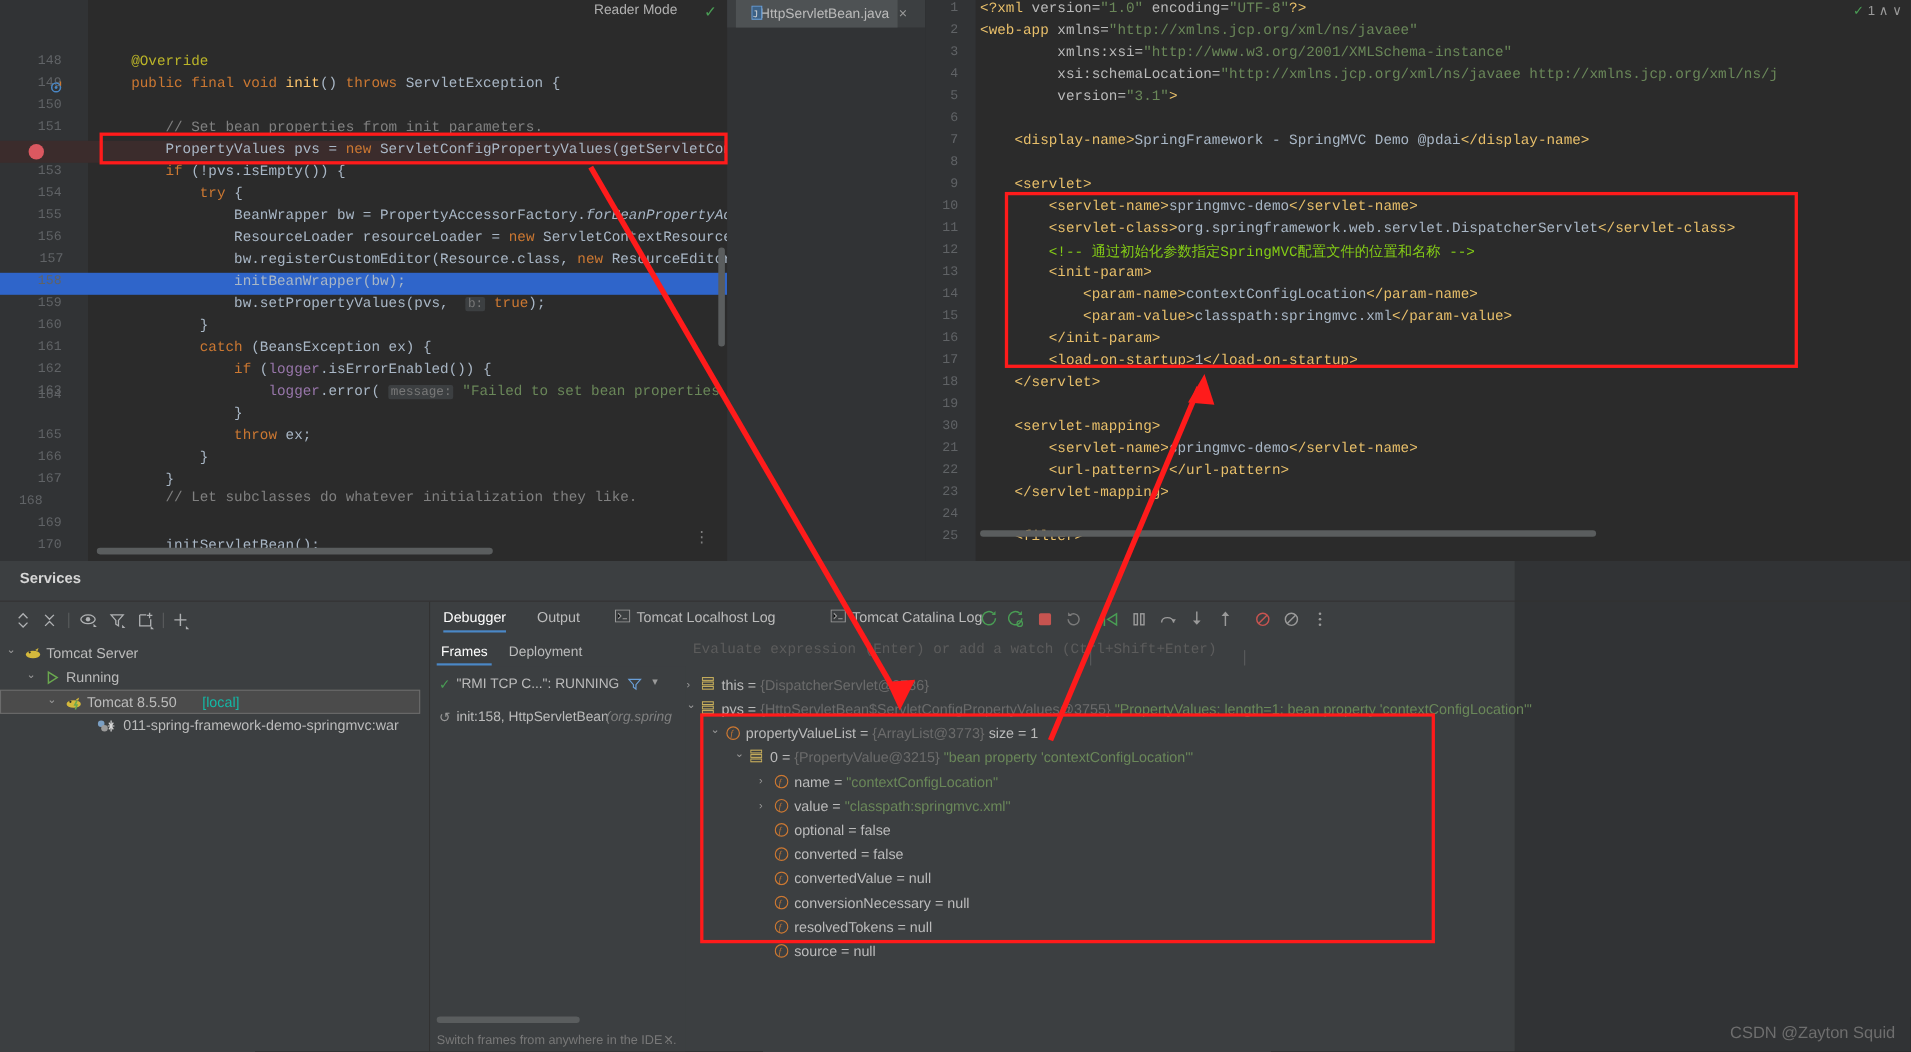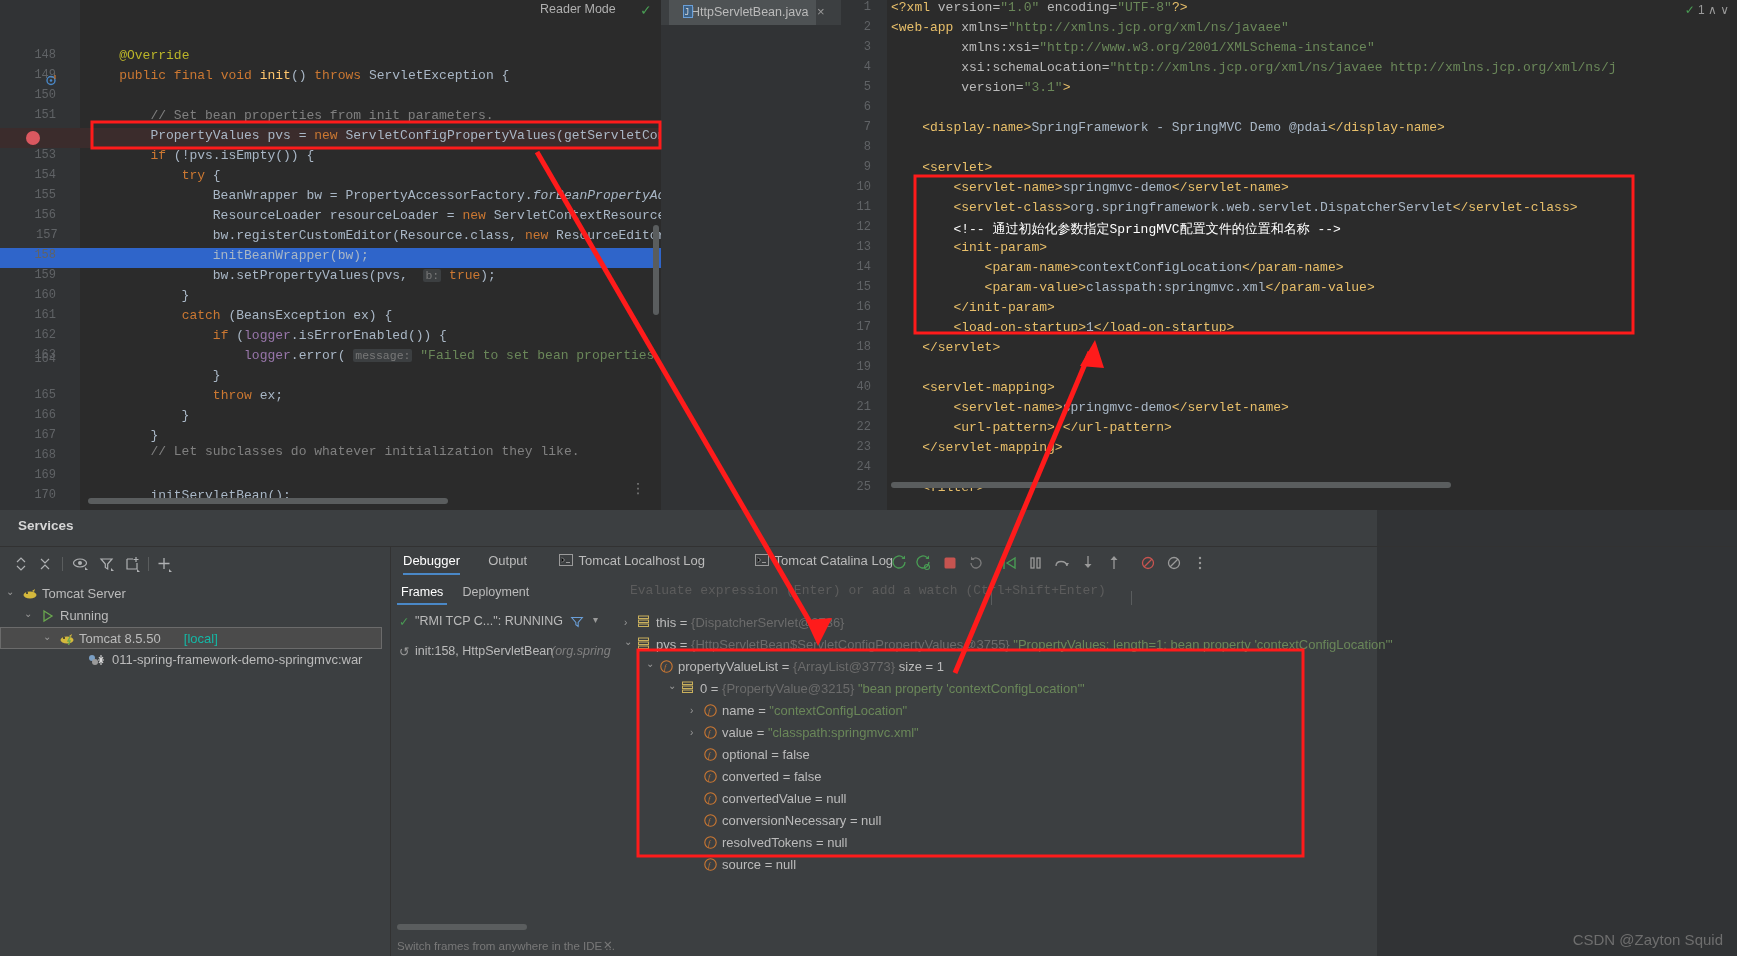--- a/index.html
+++ b/index.html
@@ -69,21 +69,21 @@
 
   
   .editor-right { position: absolute; left: 841px; top: 0; width: 896px; height: 510px; background: #2b2b2b; overflow: hidden; }
   .xml-gutter { position: absolute; left: 0; top: 0; width: 46px; height: 100%; background: #313335; }
   .xnum { position: absolute; width: 30px; text-align: right; color: #606366; font-size: 12px; font-family: "Liberation Mono", monospace; }
   .xtext { position: absolute; left: 50px; white-space: pre; font-family: "Liberation Mono", monospace; font-size: 13px; }
   .x-tag { color: #e8bf6a; }
   .x-attr { color: #bababa; }
   .x-val { color: #6a8759; }
   .x-txt { color: #a9b7c6; }
-  .x-cmt { color: #ffffff; }
+  .x-cmt { color: #84cc16; }
 
   .right-top-icons { position: absolute; right: 8px; top: 3px; color: #9a9a9a; font-size: 12px; }
   .right-check { color: #499c54; }
   .xml-hsb { position: absolute; left: 890px; bottom: 26px; width: 560px; height: 6px; background: #5a5d5e; border-radius: 3px; }
 
   
   .services { position: absolute; left: 0; top: 510px; width: 1377px; height: 446px; background: #3c3f41; }
   .services-title { position: absolute; left: 18px; top: 8px; color: #d6d6d6; font-size: 13.5px; font-weight: bold; }
   .svc-divider { position: absolute; left: 0; top: 36px; width: 1737px; height: 1px; background: #323232; }
 
@@ -193,21 +193,21 @@
           <div class="lnum" style="top: 348px;">163</div>
           <div class="ltext" style="top: 348px;"><span class="t-def">                    </span><span class="t-fld">logger</span><span class="t-def">.error( </span><span class="t-hint">message:</span><span class="t-def"> </span><span class="t-str">"Failed to set bean properties on servle</span></div>
           <div class="lnum" style="top: 352px; text-align: right;">164</div>
           <div class="ltext" style="top: 368px;"><span class="t-def">                }</span></div>
           <div class="lnum" style="top: 388px;">165</div>
           <div class="ltext" style="top: 388px;"><span class="t-def">                </span><span class="t-kw">throw </span><span class="t-def">ex;</span></div>
           <div class="lnum" style="top: 408px;">166</div>
           <div class="ltext" style="top: 408px;"><span class="t-def">            }</span></div>
           <div class="lnum" style="top: 428px;">167</div>
           <div class="ltext" style="top: 428px;"><span class="t-def">        }</span></div>
-          <div class="lnum" style="top: 448px;">168</div>
+          <div class="lnum" style="top: 448px; text-align: center;">168</div>
           <div class="ltext" style="top: 448px;"></div>
           <div class="lnum" style="top: 468px;">169</div>
           <div class="ltext" style="top: 444px;"><span class="t-cmt">        // Let subclasses do whatever initialization they like.</span></div>
           <div class="lnum" style="top: 488px;">170</div>
           <div class="ltext" style="top: 488px;"><span class="t-def">        initServletBean();</span></div>
         </div>
 
       <div class="vsb"></div>
       <div class="hsb-left"></div>
       <div class="more-dots">⋮</div>
@@ -258,21 +258,21 @@
           <div class="xnum" style="top: 280px;">15</div>
           <div class="xtext" style="top: 280px;"><span class="x-tag">            &lt;param-value&gt;</span><span class="x-txt">classpath:springmvc.xml</span><span class="x-tag">&lt;/param-value&gt;</span></div>
           <div class="xnum" style="top: 300px;">16</div>
           <div class="xtext" style="top: 300px;"><span class="x-tag">        &lt;/init-param&gt;</span></div>
           <div class="xnum" style="top: 320px;">17</div>
           <div class="xtext" style="top: 320px;"><span class="x-tag">        &lt;load-on-startup&gt;</span><span class="x-txt">1</span><span class="x-tag">&lt;/load-on-startup&gt;</span></div>
           <div class="xnum" style="top: 340px;">18</div>
           <div class="xtext" style="top: 340px;"><span class="x-tag">    &lt;/servlet&gt;</span></div>
           <div class="xnum" style="top: 360px;">19</div>
           <div class="xtext" style="top: 360px;"></div>
-          <div class="xnum" style="top: 380px;">40</div>
+          <div class="xnum" style="top: 380px;">30</div>
           <div class="xtext" style="top: 380px;"><span class="x-tag">    &lt;servlet-mapping&gt;</span></div>
           <div class="xnum" style="top: 400px;">21</div>
           <div class="xtext" style="top: 400px;"><span class="x-tag">        &lt;servlet-name&gt;</span><span class="x-txt">springmvc-demo</span><span class="x-tag">&lt;/servlet-name&gt;</span></div>
           <div class="xnum" style="top: 420px;">22</div>
           <div class="xtext" style="top: 420px;"><span class="x-tag">        &lt;url-pattern&gt;</span><span class="x-txt">/</span><span class="x-tag">&lt;/url-pattern&gt;</span></div>
           <div class="xnum" style="top: 440px;">23</div>
           <div class="xtext" style="top: 440px;"><span class="x-tag">    &lt;/servlet-mapping&gt;</span></div>
           <div class="xnum" style="top: 460px;">24</div>
           <div class="xtext" style="top: 460px;"></div>
           <div class="xnum" style="top: 480px;">25</div>

